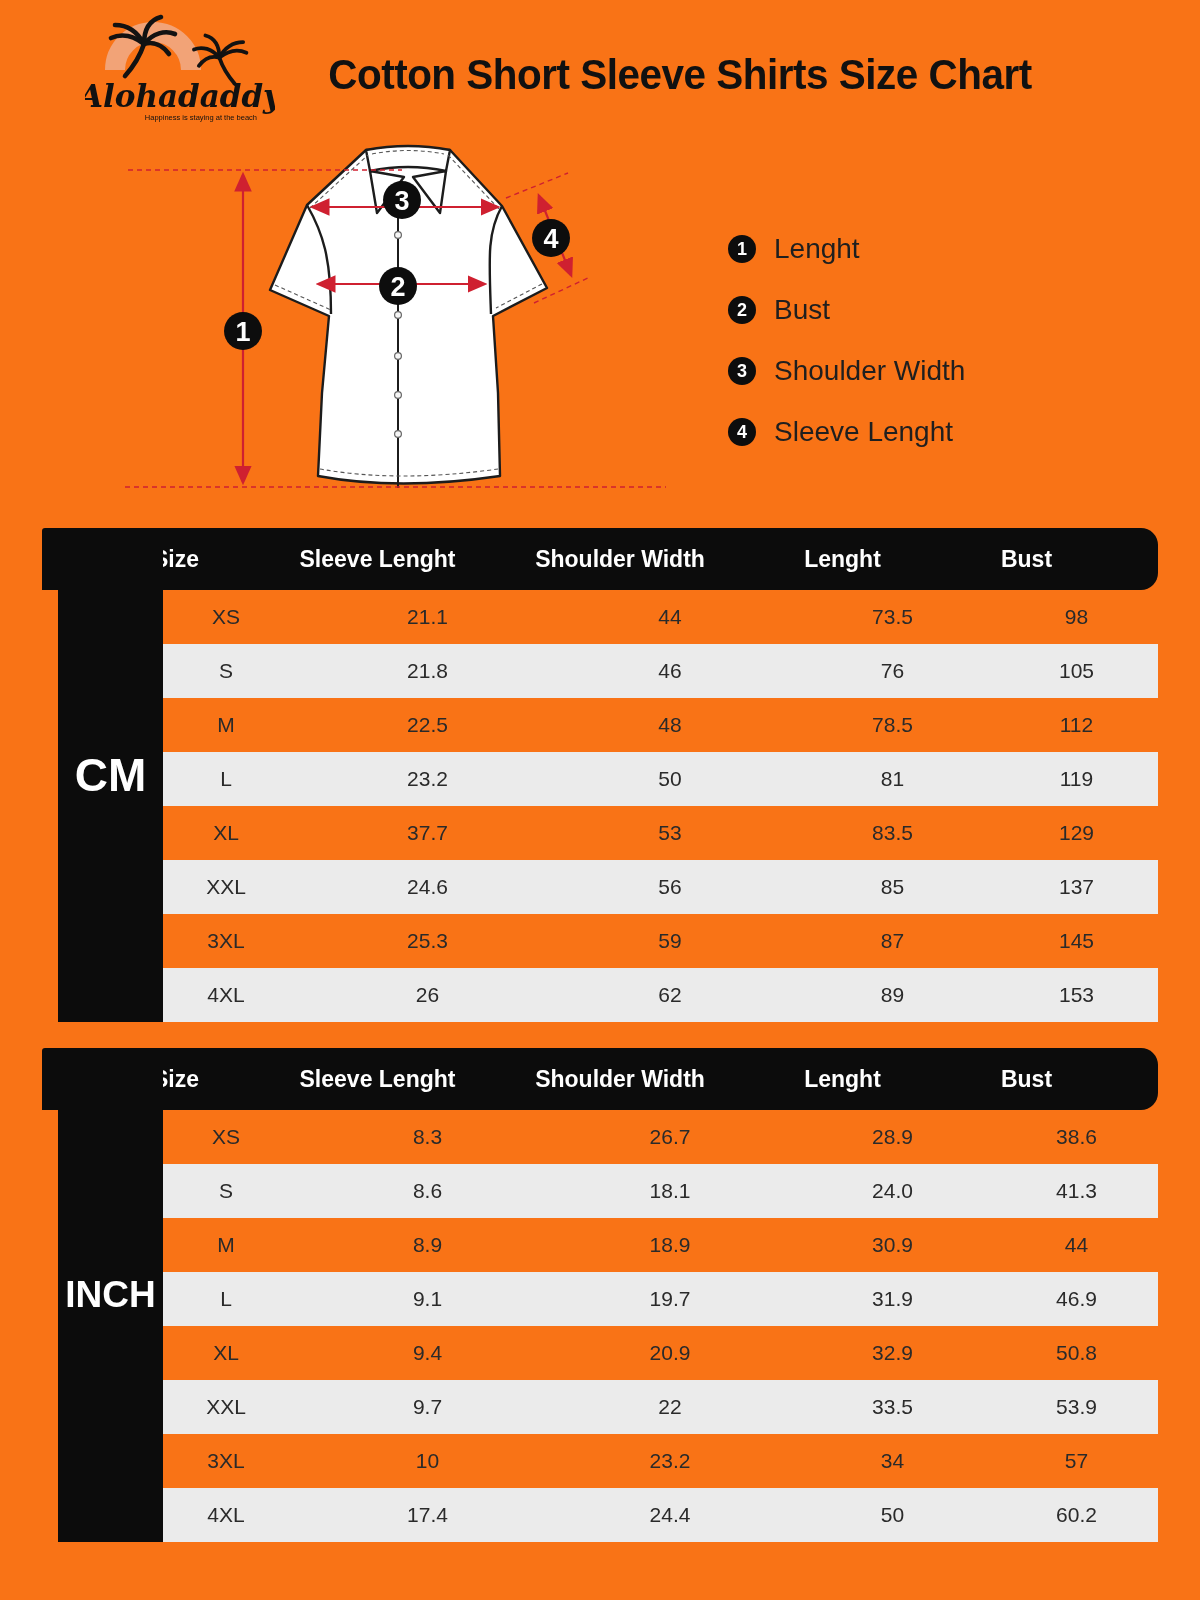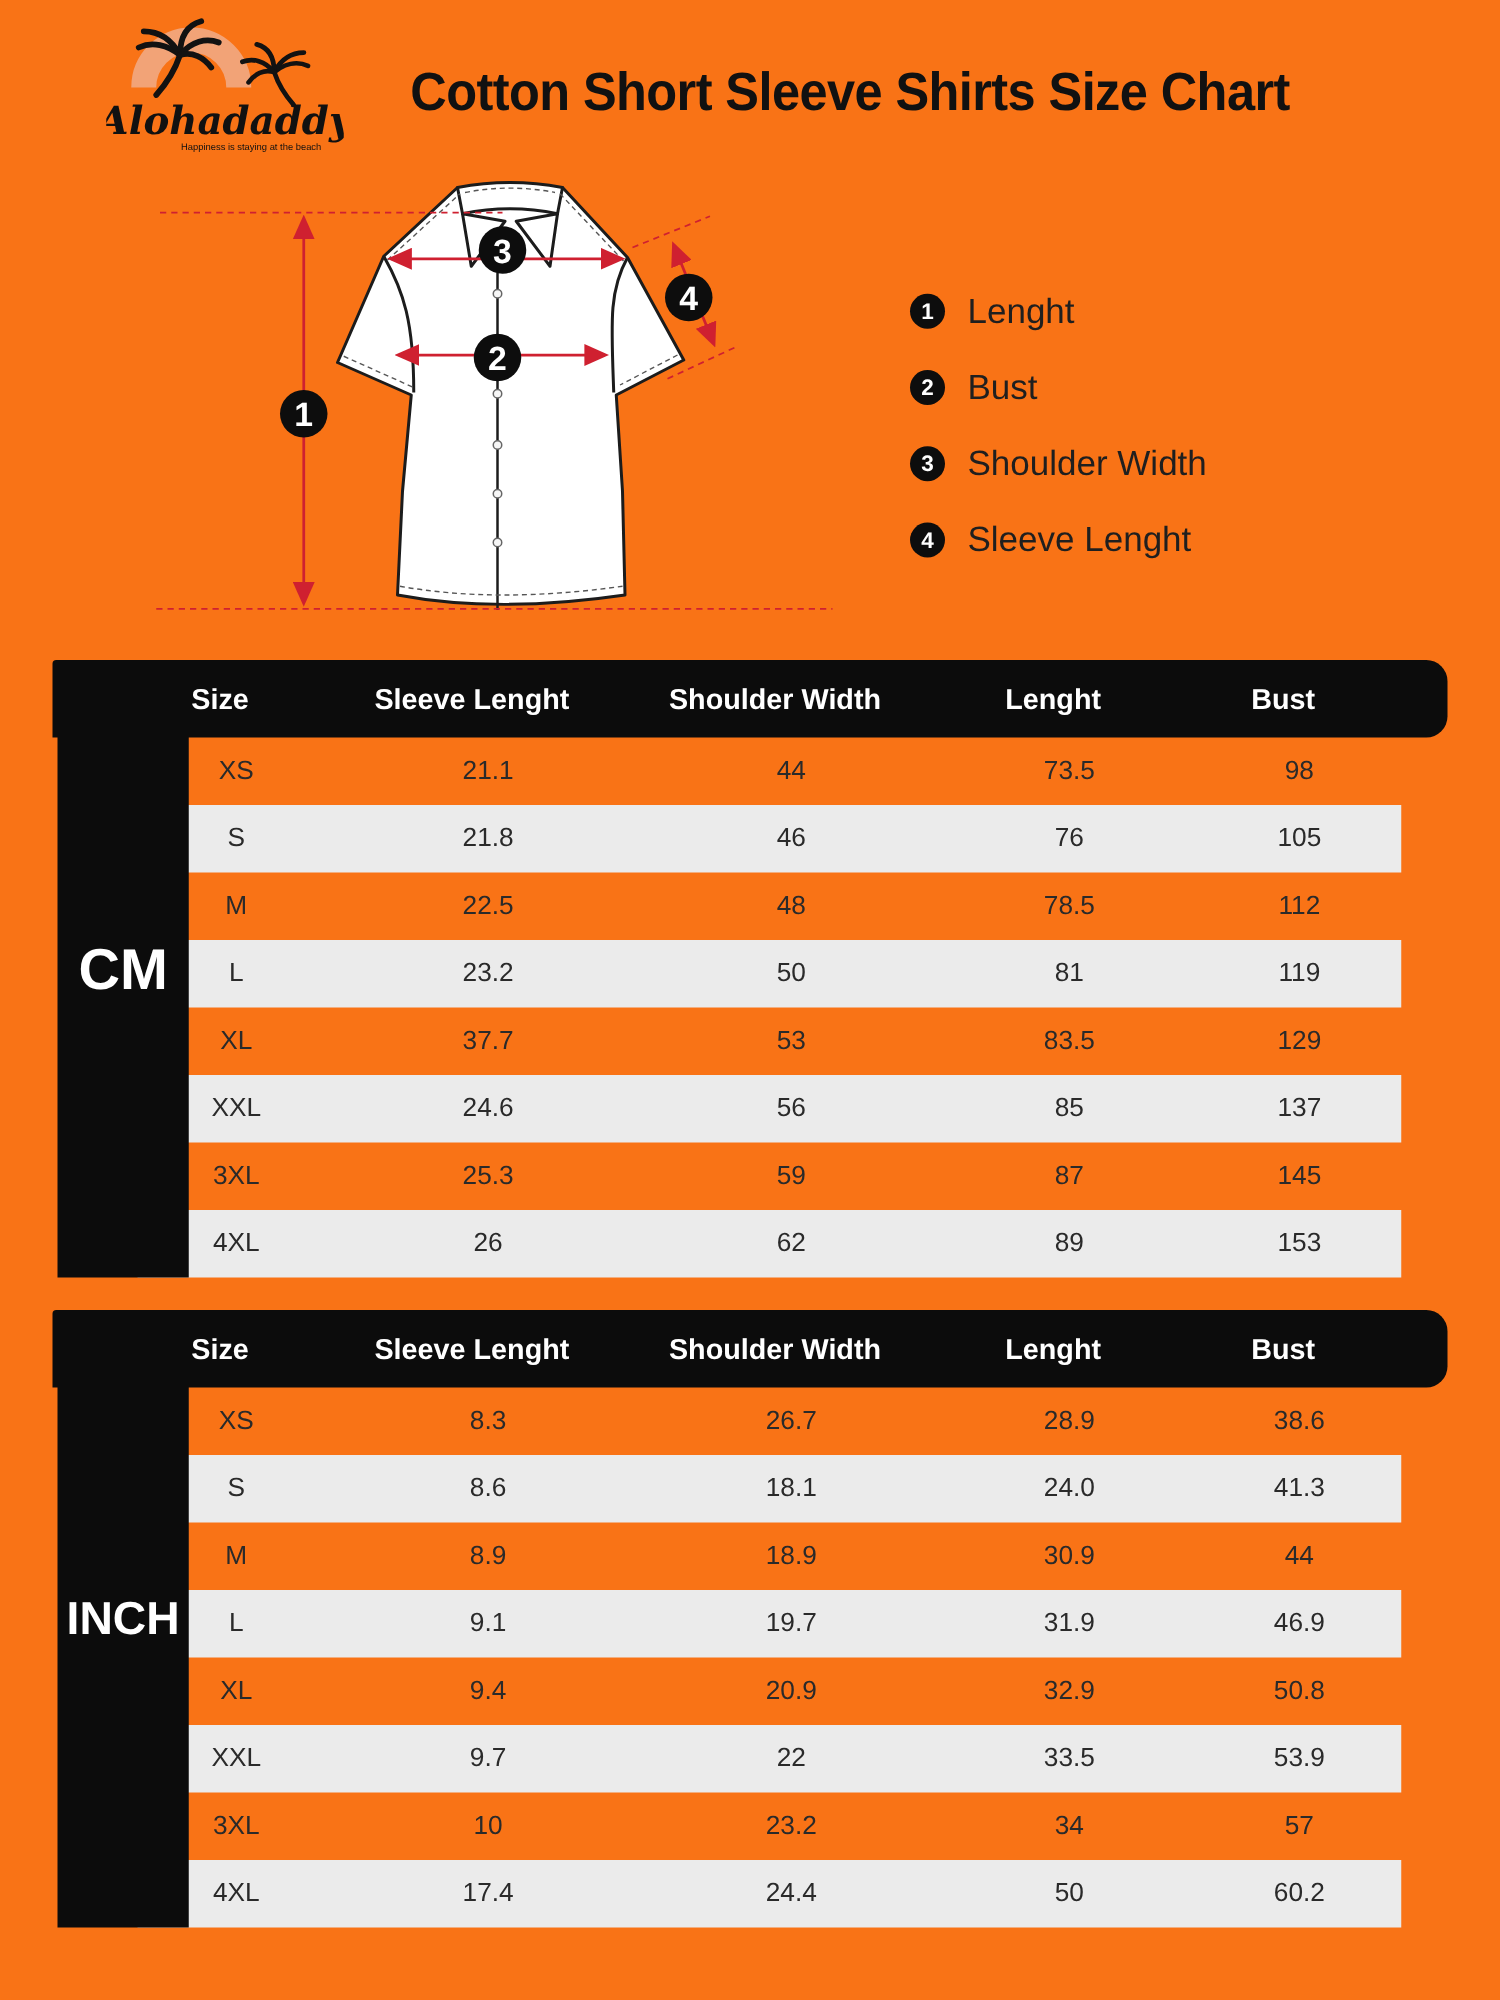--- a/index.html
+++ b/index.html
@@ -19,29 +19,29 @@
   .legend-item{display:flex;align-items:center;gap:18px;height:28px;}
   .legend-marker{width:28px;height:28px;border-radius:50%;background:#0d0d0d;color:#fff;
                  font-size:18px;font-weight:700;display:flex;align-items:center;justify-content:center;
                  flex:0 0 28px;}
   .legend-label{font-size:28px;color:#1f1f1f;}
 
   
   .size-table{position:absolute;left:42px;width:1116px;height:494px;}
   .size-table.cm{top:528px;}
   .size-table.inch{top:1048px;}
-  .unit-label{position:absolute;left:4px;top:0;bottom:0;width:105px;background:#0c0c0c;z-index:2;
+  .unit-label{position:absolute;left:16px;top:0;bottom:0;width:105px;background:#0c0c0c;z-index:2;
               display:flex;align-items:center;justify-content:center;color:#fff;font-weight:700;}
   .size-table.cm .unit-label{font-size:46px;}
   .size-table.inch .unit-label{font-size:37px;}
   .thead{height:62px;background:#0c0c0c;border-radius:3px 17px 17px 0;
          display:grid;grid-template-columns:158px 245px 240px 205px 163px;
          padding-left:55px;align-items:center;}
   .thead .th{color:#fff;font-size:23px;font-weight:700;text-align:center;}
-  .tbody{margin-left:68px;width:1011px;}
+  .tbody{margin-left:105px;width:1011px;}
   .trow{height:54px;display:grid;grid-template-columns:158px 245px 240px 205px 163px;align-items:center;}
   .trow:nth-of-type(even){background:#ebebeb;}
   .trow .cell{text-align:center;font-size:21px;color:#2a2a2a;}
 </style>
 </head>
 <body>
 
 <div class="page">
 
   <svg class="logo" viewBox="0 0 190 118">

